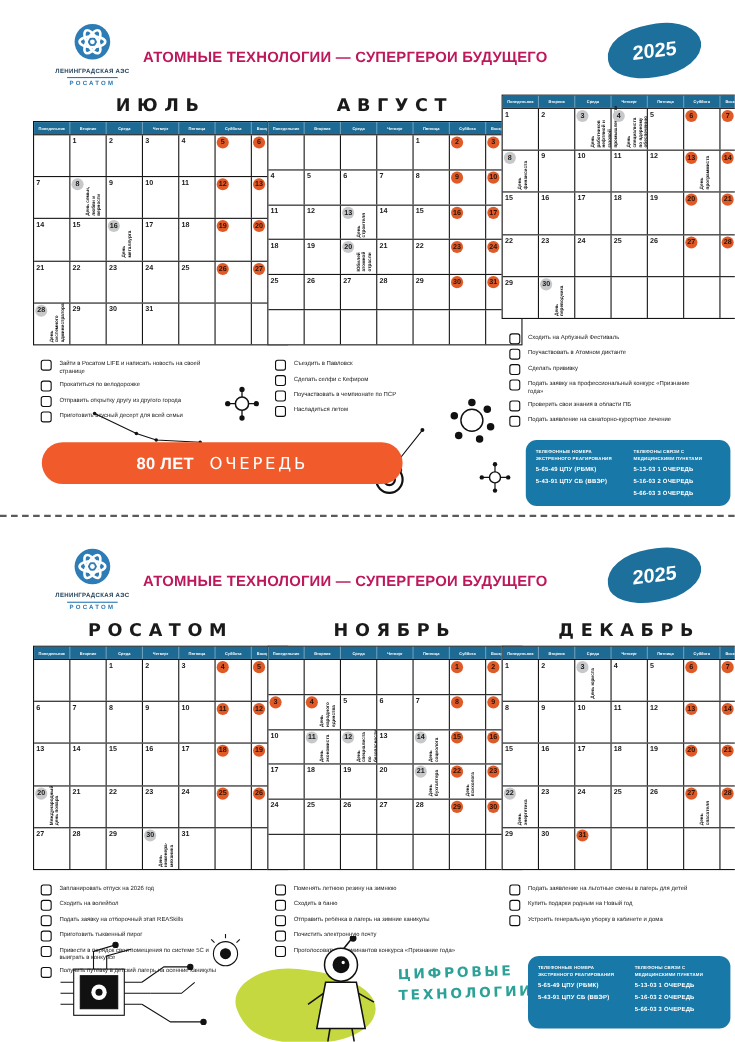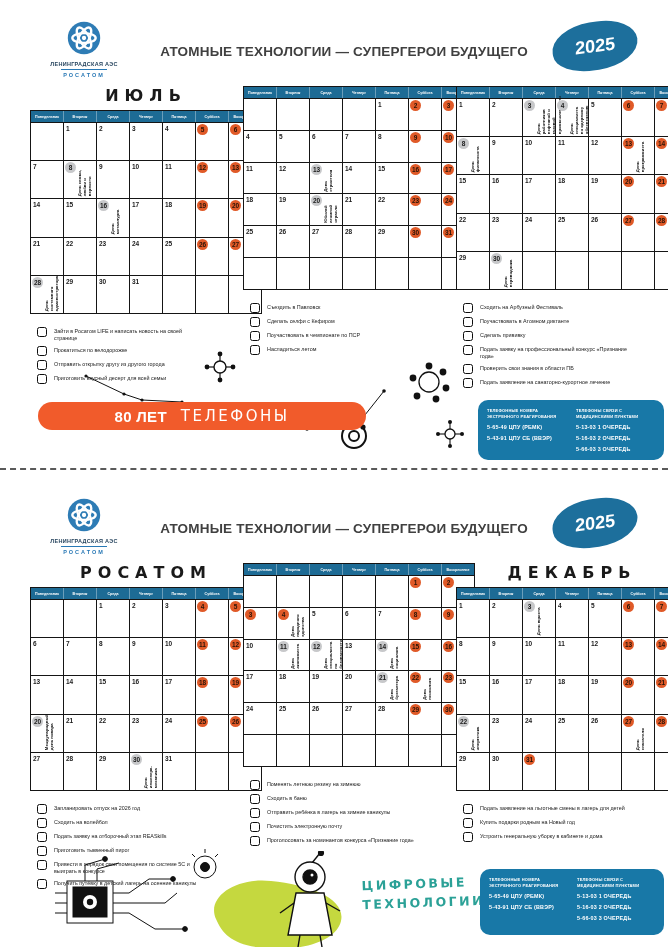--- a/index.html
+++ b/index.html
@@ -8,22 +8,22 @@
   .half{position:absolute;left:0;width:668px;height:467px;}
   #half-top{top:0;}
   #half-bottom{top:477px;}
   .divider{position:absolute;left:0;right:0;top:468px;border-top:2px dashed #5a5a5a;}
 
   
   .logo{position:absolute;left:42px;top:20px;width:84px;text-align:center;}
   .logo .org1{font-size:5.5px;font-weight:bold;color:#1d3c57;letter-spacing:.3px;margin-top:1px;}
   .logo .rule{height:1px;background:#2878b5;width:46px;margin:2px auto;}
   .logo .org2{font-size:5.5px;font-weight:bold;color:#2878b5;letter-spacing:2px;}
-  .main-title{position:absolute;left:130px;right:140px;top:44px;text-align:right;
-              font-size:13.5px;font-weight:800;color:#404040;letter-spacing:.2px;}
+  .main-title{position:absolute;left:130px;right:140px;top:44px;text-align:left;
+              font-size:13.5px;font-weight:800;color:#be185d;letter-spacing:.2px;}
   .badge{position:absolute;left:552px;top:22px;width:86px;height:48px;background:#1d6f9c;
          border-radius:50% 46% 52% 48% / 55% 50% 55% 45%;transform:rotate(-9deg);
          display:flex;align-items:center;justify-content:center;}
   .badge span{color:#fff;font-size:18px;font-weight:bold;transform:rotate(2deg) skewX(-6deg);}
 
   
   .months{position:absolute;inset:0;}
   .month{position:absolute;top:86px;width:232px;}
   .month:nth-child(1){left:30px;}
   .month:nth-child(2){left:243px;}
@@ -46,21 +46,21 @@
   .note{position:absolute;left:13px;top:2px;bottom:2px;writing-mode:vertical-rl;
         transform:rotate(180deg);font-size:4.3px;font-weight:600;line-height:1.2;color:#111;}
 
   
   .checklist{margin-top:13px;padding-left:7px;width:185px;}
   .chk-item{display:flex;gap:7px;margin-bottom:4px;align-items:flex-start;}
   .chk-box{width:8px;height:8px;flex:0 0 8px;border:1.3px solid #0d0d0d;border-radius:2.5px;background:#fff;}
   .chk-label{font-size:5.4px;line-height:1.3;padding-top:1px;max-width:150px;}
 
   
-  .banner{position:absolute;left:38px;top:402px;width:328px;height:28px;background:#f15b2b;
+  .banner{position:absolute;left:38px;top:402px;width:328px;height:38px;background:#f15b2b;
           border-radius:20px;display:flex;align-items:center;justify-content:center;gap:14px;}
   .banner span{color:#fff;font-size:15px;font-weight:800;letter-spacing:.3px;}
   .banner .hl{font-weight:400;letter-spacing:2.5px;font-family:"DejaVu Sans",sans-serif;}
 
   
   .phonebox{position:absolute;background:#1878a7;border-radius:10px;color:#fff;display:flex;
             padding:8px 9px;box-sizing:border-box;gap:10px;}
   .phonebox .col{flex:1;}
   .pb-title{font-size:4px;font-weight:bold;line-height:1.4;letter-spacing:.2px;margin-bottom:5px;}
   .pb-item{font-size:5.4px;font-weight:bold;margin-bottom:5px;letter-spacing:.2px;}
@@ -235,20 +235,21 @@
             <div class="chk-box"></div>
             <div class="chk-label">Отправить открытку другу из другого города</div>
           </div>
           <div class="chk-item">
             <div class="chk-box"></div>
             <div class="chk-label">Приготовить вкусный десерт для всей семьи</div>
           </div>
         </div>
       </div>
       <div class="month">
+        <div class="month-title">АВГУСТ</div>
         <div class="cal">
           <div class="cal-hdr">
             <div class="hcell">Понедельник</div>
             <div class="hcell">Вторник</div>
             <div class="hcell">Среда</div>
             <div class="hcell">Четверг</div>
             <div class="hcell">Пятница</div>
             <div class="hcell">Суббота</div>
             <div class="hcell">Воскресенье</div>
           </div>
@@ -592,21 +593,21 @@
         <line x1="21" y1="16" x2="27" y2="16"></line>
     </g>
     <circle cx="16" cy="4" r="2" fill="#111"></circle>
       <circle cx="16" cy="28" r="2" fill="#111"></circle>
     <circle cx="4" cy="16" r="2" fill="#111"></circle>
       <circle cx="28" cy="16" r="2" fill="#111"></circle>
   </svg>
 
   <div class="banner">
     <span>80 ЛЕТ</span>
-    <span class="hl">ТЕЛЕФОНЫ</span>
+    <span class="hl">ОЧЕРЕДЬ</span>
   </div>
 
   <div class="phonebox" id="phonebox-top">
     <div class="col">
       <div class="pb-title">ТЕЛЕФОННЫЕ НОМЕРА ЭКСТРЕННОГО РЕАГИРОВАНИЯ</div>
       <div class="pb-item">5-65-49 ЦПУ (РБМК)</div>
       <div class="pb-item">5-43-91 ЦПУ СБ (ВВЭР)</div>
     </div>
     <div class="col">
       <div class="pb-title">ТЕЛЕФОНЫ СВЯЗИ С МЕДИЦИНСКИМИ ПУНКТАМИ</div>
@@ -785,20 +786,21 @@
             <div class="chk-box"></div>
             <div class="chk-label">Привести в порядок свои помещения по системе 5С и выиграть в конкурсе</div>
           </div>
           <div class="chk-item">
             <div class="chk-box"></div>
             <div class="chk-label">Получить путёвку в детский лагерь на осенние каникулы</div>
           </div>
         </div>
       </div>
       <div class="month">
+        <div class="month-title">НОЯБРЬ</div>
         <div class="cal">
           <div class="cal-hdr">
             <div class="hcell">Понедельник</div>
             <div class="hcell">Вторник</div>
             <div class="hcell">Среда</div>
             <div class="hcell">Четверг</div>
             <div class="hcell">Пятница</div>
             <div class="hcell">Суббота</div>
             <div class="hcell">Воскресенье</div>
           </div>

